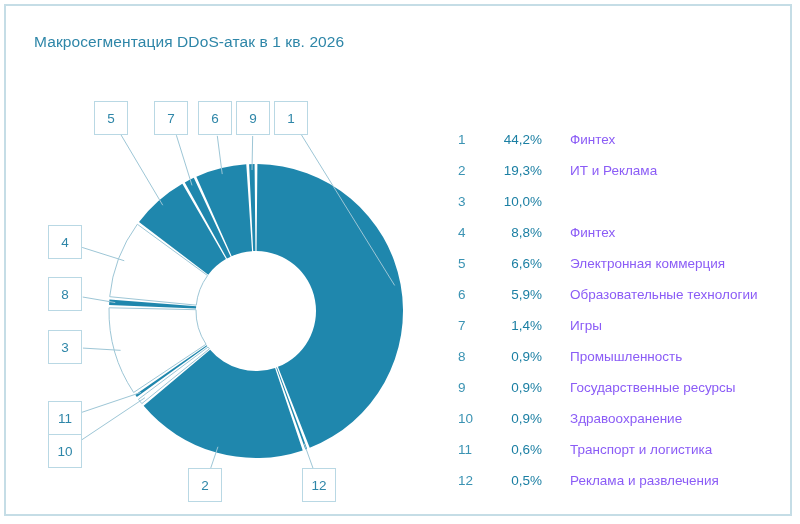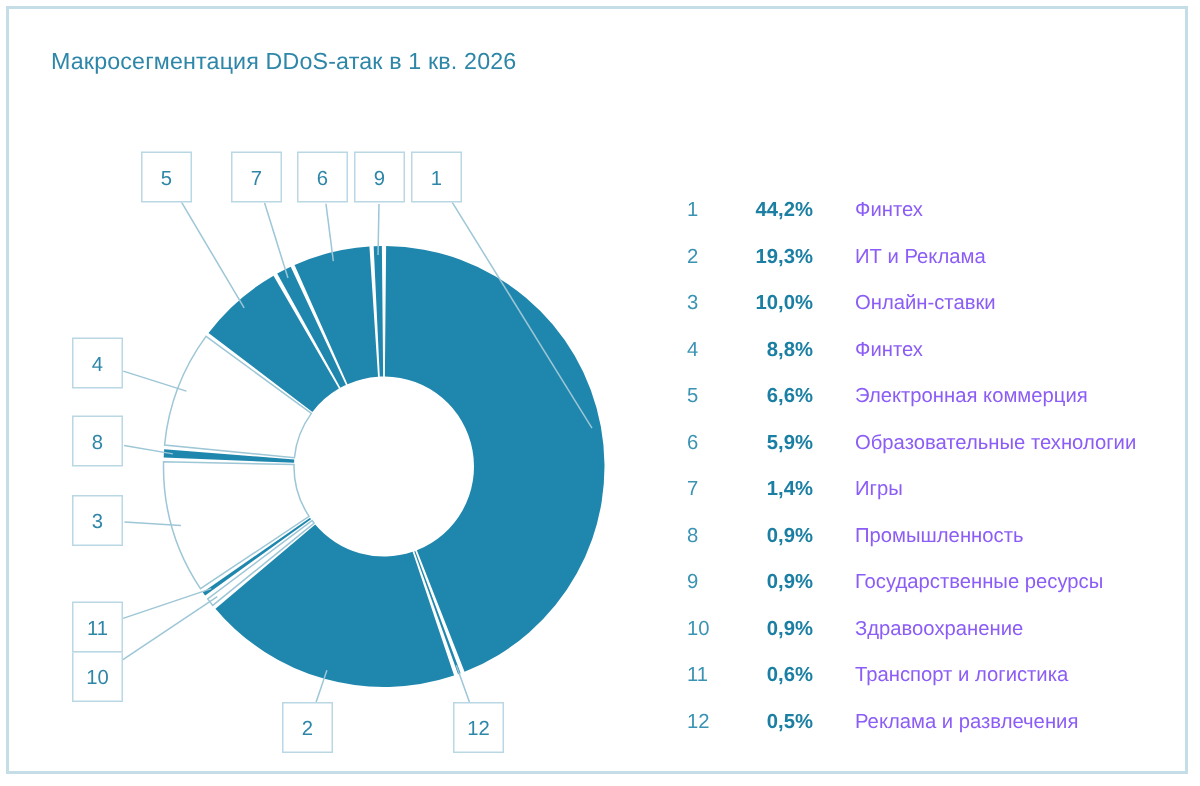--- a/index.html
+++ b/index.html
@@ -43,21 +43,21 @@
     width:320px;
   }
   .legend-row{
     display:flex;align-items:center;
     height:31px;
     font-size:13.5px;
     color:#3b93b3;
     white-space:nowrap;
   }
   .lg-num{width:26px;text-align:left;color:#3b93b3;}
-  .lg-pct{width:58px;text-align:right;font-weight:bold;color:#1b7fa3;padding-right:4px;}
+  .lg-pct{width:58px;text-align:right;font-weight:normal;color:#1b7fa3;padding-right:4px;}
   .lg-label{padding-left:24px;color:#8b5cf6;}
 </style>
 </head>
 <body>
 
 <div id="card">
 
   <div id="title">Макросегментация DDoS-атак в 1 кв. 2026</div>
 
   <div id="chart-area">
@@ -108,21 +108,20 @@
         <span class="lg-label">Финтех</span>
       </div>
       <div class="legend-row">
         <span class="lg-num">2</span>
         <span class="lg-pct">19,3%</span>
         <span class="lg-label">ИТ и Реклама</span>
       </div>
       <div class="legend-row">
         <span class="lg-num">3</span>
         <span class="lg-pct">10,0%</span>
-        <span class="lg-label">Онлайн-ставки</span>
       </div>
       <div class="legend-row">
         <span class="lg-num">4</span>
         <span class="lg-pct">8,8%</span>
         <span class="lg-label">Финтех</span>
       </div>
       <div class="legend-row">
         <span class="lg-num">5</span>
         <span class="lg-pct">6,6%</span>
         <span class="lg-label">Электронная коммерция</span>

